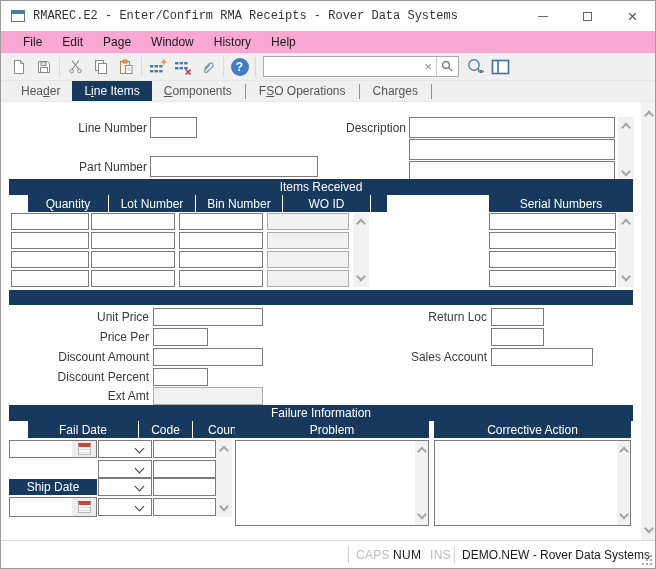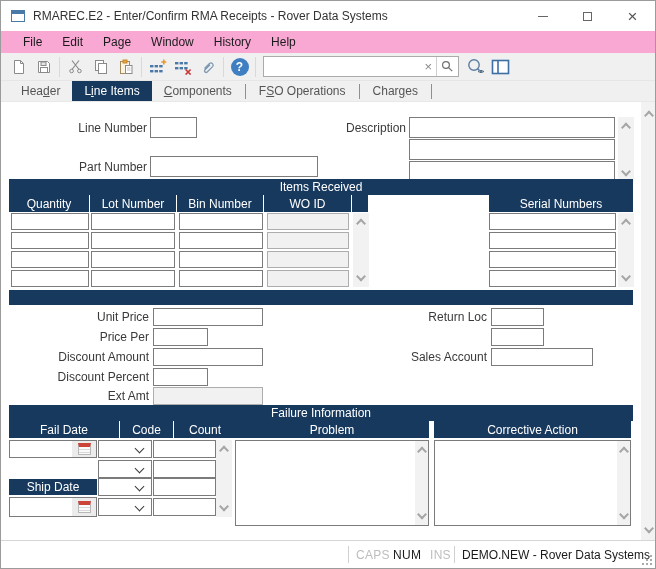--- a/index.html
+++ b/index.html
@@ -4,21 +4,21 @@
 <style>
   * { box-sizing: border-box; margin: 0; padding: 0; }
   html,body { width:656px; height:569px; overflow:hidden; }
   body { font-family:"Liberation Sans", sans-serif; background:#fff; }
   .window { position:relative; width:656px; height:569px; background:#fff;
             border:1px solid #9b9b9b; font-size:12px; color:#2b2b2b; overflow:hidden; }
 
   
   .titlebar { height:30px; display:flex; align-items:center; padding-left:10px; background:#fff; }
   .app-icon { width:14px; height:12px; border:1px solid #4a7aa8; border-top:4px solid #4a7aa8; margin-right:8px; flex:none; }
-  .title-text { font-size:12px; color:#333; white-space:nowrap; }
+  .title-text { font-size:12px; color:#333; white-space:nowrap;font-family:Liberation Mono, monospace; }
   .win-controls { margin-left:auto; display:flex; height:100%; }
   .win-btn { width:45px; display:flex; align-items:center; justify-content:center; color:#666; }
   .glyph-min { width:10px; border-top:1px solid #666; }
   .glyph-max { width:9px; height:9px; border:1px solid #666; }
   .glyph-close { font-size:17px; line-height:1; color:#555; }
 
   
   .menubar { height:22px; background:#f9a8d4; display:flex; align-items:center; padding-left:12px; }
   .menu-item { padding:0 10px; height:100%; display:flex; align-items:center; color:#1a1a1a; }
 
@@ -37,21 +37,21 @@
   .tabbar { height:21px; background:#f0f0f0; display:flex; align-items:stretch; padding-left:8px; border-bottom:1px solid #e8e8e8; }
   .tab { padding:0 12px; display:flex; align-items:center; color:#555; white-space:nowrap;text-align:center; }
   .tab.selected { background:#17395e; color:#fff; }
   .tab-sep { width:1px; height:15px; background:#8f8f8f; margin:3px 1px; }
   .accel { text-decoration:underline; }
 
   
   .abs { position:absolute; }
   .navy { background:#17395e; }
   .bar-title { position:absolute; color:#fff; font-size:12px; display:flex; align-items:center; justify-content:center; }
-  .hdr-row { position:absolute; display:flex; }
+  .hdr-row { position:absolute; display:flex;margin-left:19px; }
   .hdr-cell { background:#17395e; color:#fff; display:flex; align-items:center; justify-content:center;
               border-right:1px solid #fff; font-size:12px; flex:none; }
   .hdr-cell.noline { border-right:none; }
   .lbl { position:absolute; display:flex; justify-content:flex-end; align-items:center; color:#3a3a3a; font-size:12px; }
   .fld { position:absolute; border:1px solid #7b7b7b; background:#fff; font-size:12px; padding:0 3px; outline:none; font-family:inherit; }
   .fld-dis { background:#f1f1f1; border-color:#adadad; }
   .sbar { position:absolute; background:#f2f2f2; }
   .chev { position:absolute; left:50%; width:7px; height:7px; border-left:2px solid #a6a6a6; border-bottom:2px solid #a6a6a6; }
   .chev.up { transform:translateX(-50%) rotate(135deg); top:7px; }
   .chev.dn { transform:translateX(-50%) rotate(-45deg); bottom:7px; }

